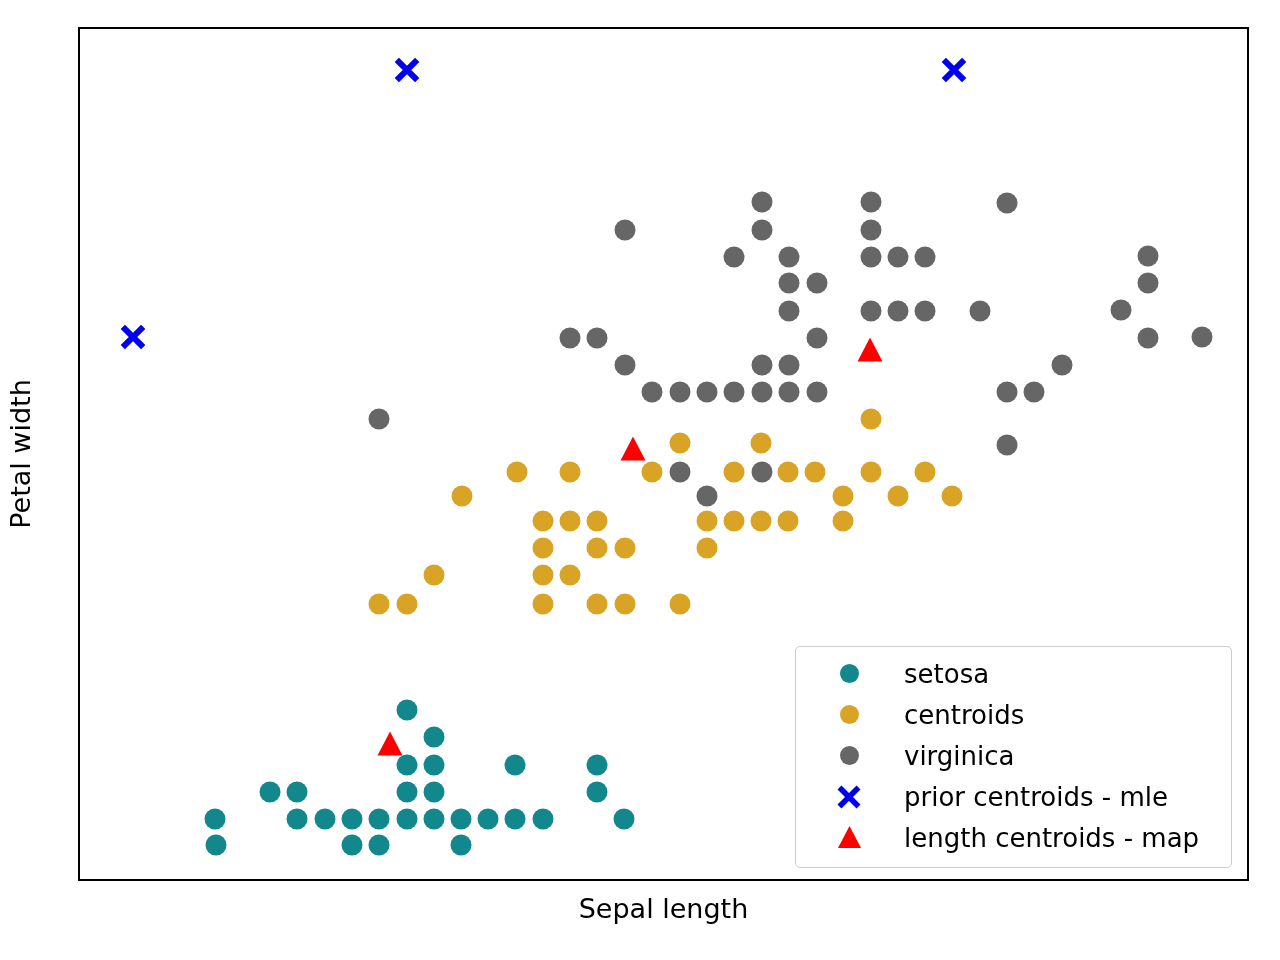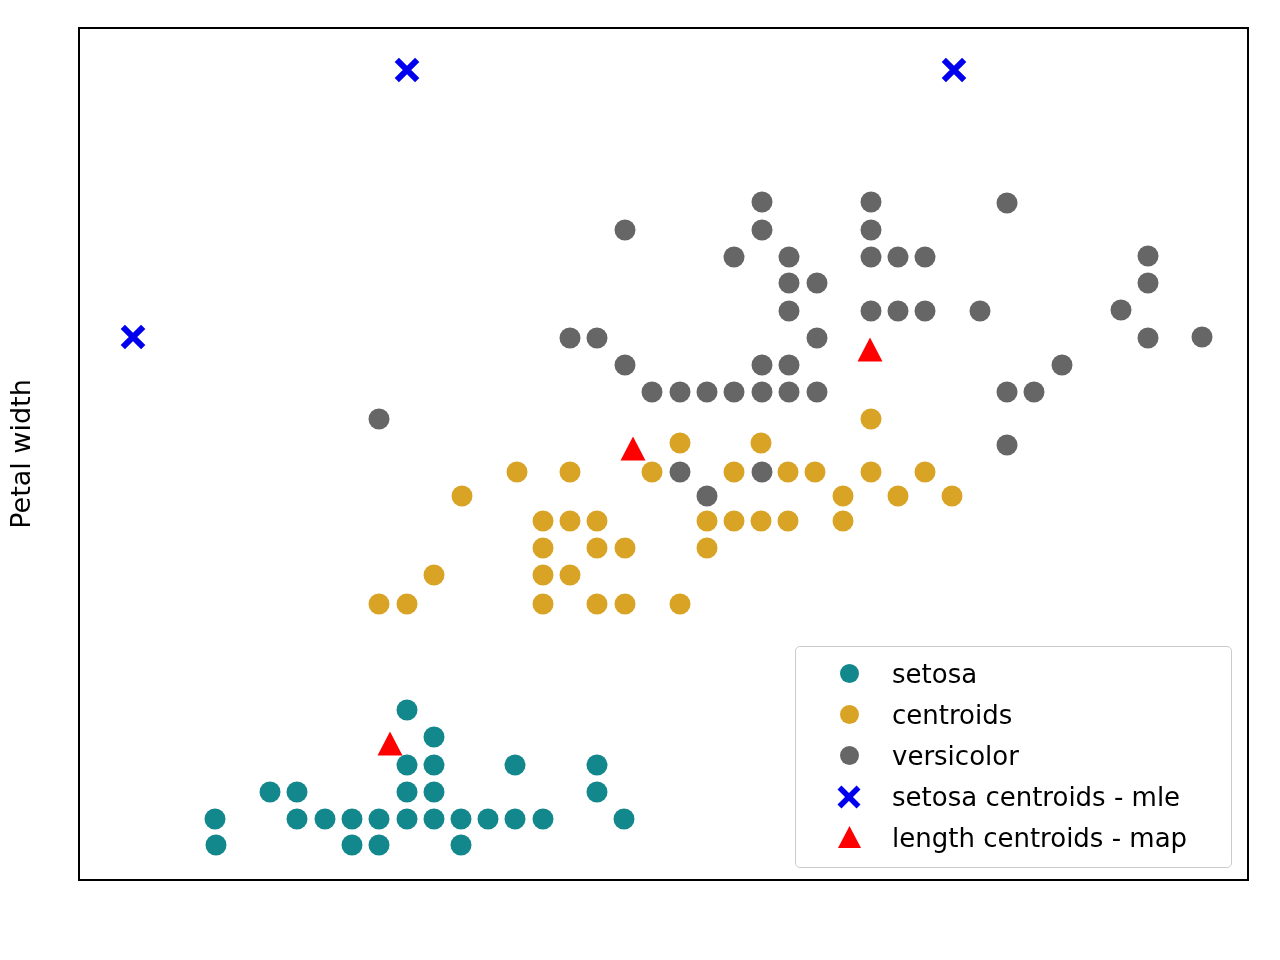--- a/index.html
+++ b/index.html
@@ -84,20 +84,21 @@
     border: 1.3px solid #cccccc;
     border-radius: 5px;
     box-sizing: border-box;
     padding: 6px 0 6px 0;
   }
   .legend-row {
     height: 41px;
     display: flex;
     align-items: center;
     padding-left: 22px;
+    gap: 12px;
   }
   .legend-swatch {
     width: 62px;
     flex: 0 0 62px;
     display: flex;
     align-items: center;
     justify-content: center;
   }
   .legend-dot {
     width: 19px;
@@ -241,47 +242,48 @@
           </svg></div>
         <div class="marker-tri" style="left: 553px; top: 422px;"><svg width="27" height="27" viewBox="0 0 27 27">
             <polygon points="13.5,1 26,25 1,25" fill="#ff0000"></polygon>
           </svg></div>
         <div class="marker-tri" style="left: 790px; top: 323px;"><svg width="27" height="27" viewBox="0 0 27 27">
             <polygon points="13.5,1 26,25 1,25" fill="#ff0000"></polygon>
           </svg></div>
       </div>
   </div>
 
+  <div id="xlabel">Sepal length</div>
 
   <div id="legend">
       <div class="legend-row">
         <div class="legend-swatch">
           <div class="legend-dot" style="background: rgb(18, 135, 140);"></div>
         </div>
         <span class="legend-label">setosa</span>
       </div>
       <div class="legend-row">
         <div class="legend-swatch">
           <div class="legend-dot" style="background: rgb(217, 164, 37);"></div>
         </div>
         <span class="legend-label">centroids</span>
       </div>
       <div class="legend-row">
         <div class="legend-swatch">
           <div class="legend-dot" style="background: rgb(102, 102, 102);"></div>
         </div>
-        <span class="legend-label">versicolor</span>
+        <span class="legend-label">virginica</span>
       </div>
       <div class="legend-row">
         <div class="legend-swatch">
           <svg width="28" height="28" viewBox="0 0 28 28">
             <path d="M4.48,4.48 L23.52,23.52 M23.52,4.48 L4.48,23.52" stroke="#0000ee" stroke-width="5.6000000000000005" stroke-linecap="butt"></path>
           </svg>
         </div>
-        <span class="legend-label">setosa centroids - mle</span>
+        <span class="legend-label">prior centroids - mle</span>
       </div>
       <div class="legend-row">
         <div class="legend-swatch">
           <svg width="25" height="25" viewBox="0 0 25 25">
             <polygon points="12.5,1 24,23 1,23" fill="#ff0000"></polygon>
           </svg>
         </div>
         <span class="legend-label">length centroids - map</span>
       </div>
     </div>

